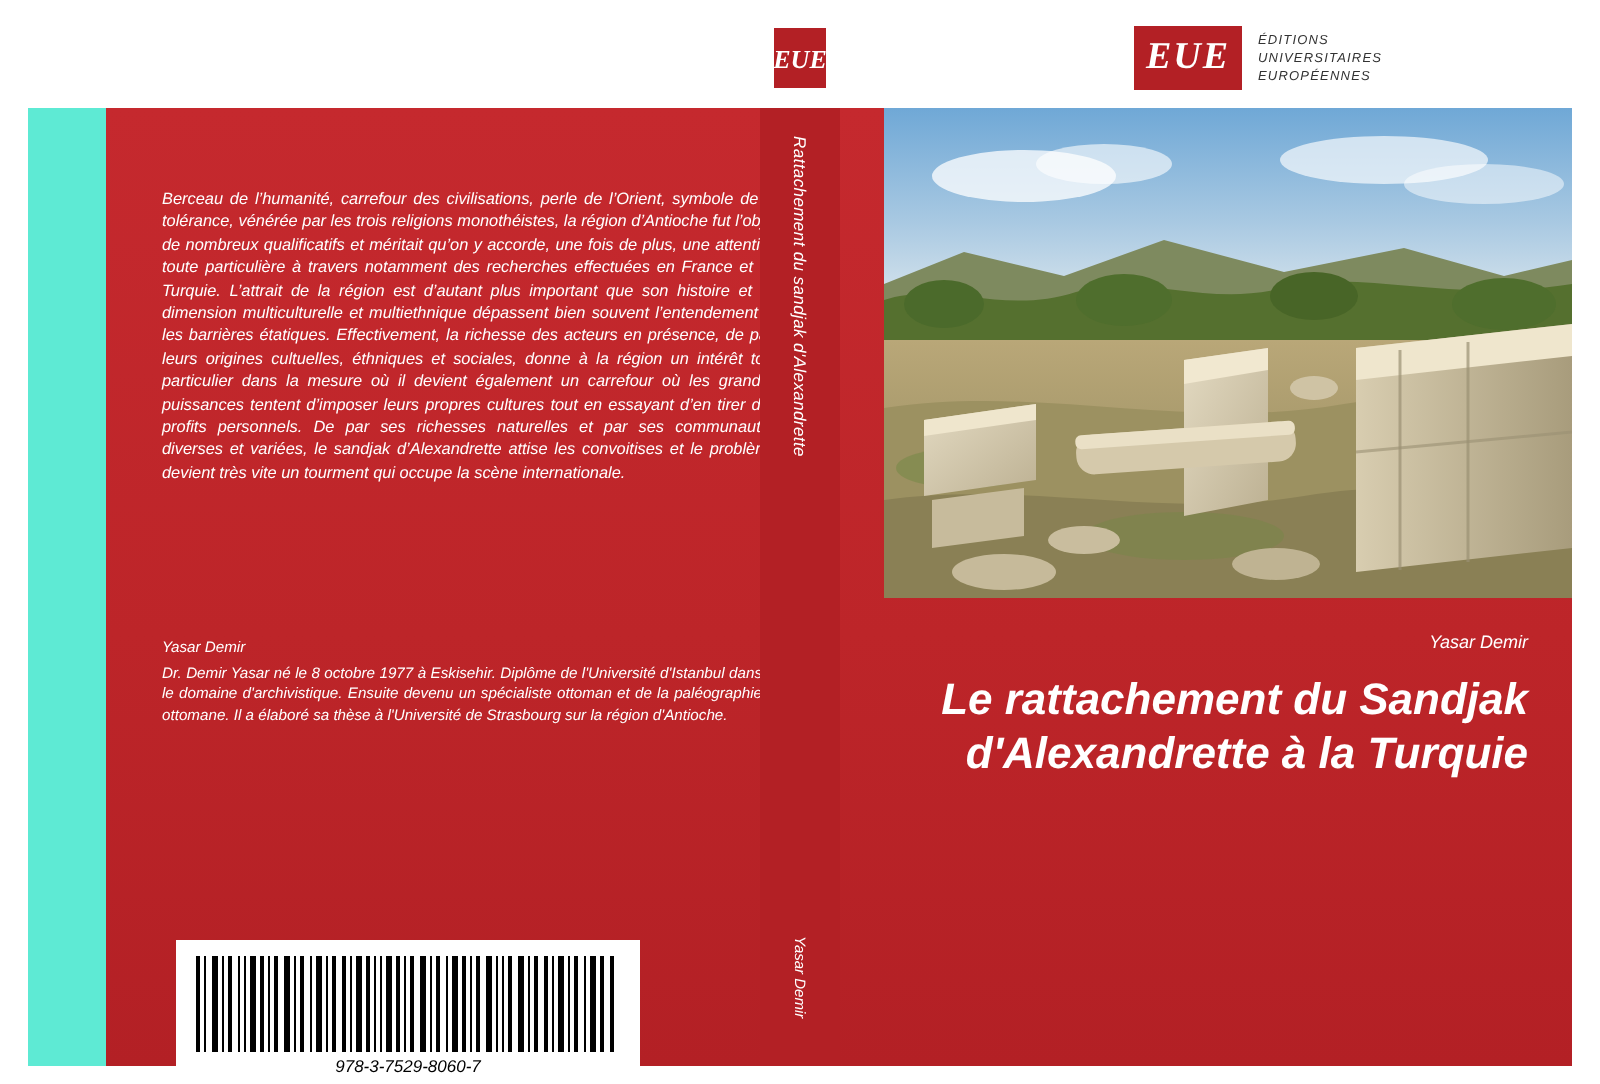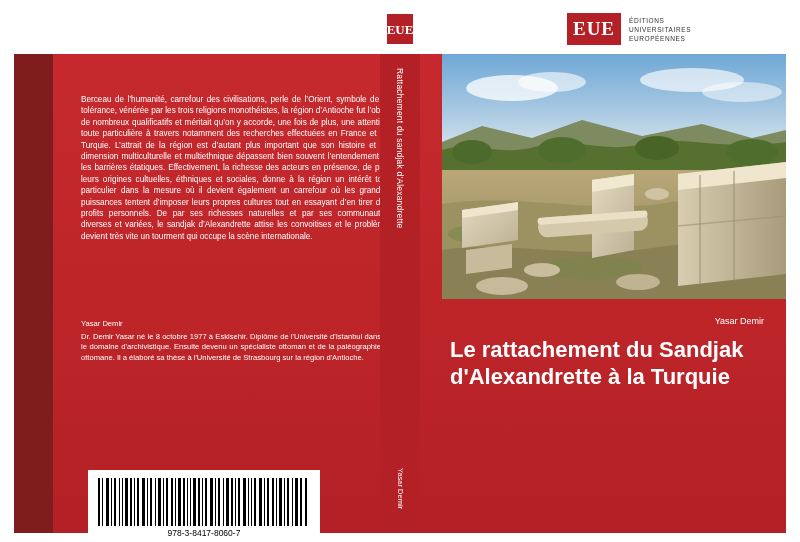--- a/index.html
+++ b/index.html
@@ -19,21 +19,22 @@
     height: 542px;
     background: #ffffff;
   }
   
   .cover {
     position: absolute;
     left: 14px;
     top: 8px;
     width: 772px;
     height: 525px;
-    background: #7f1d1d;
+    background: #5eead4;
+    font-style: italic;
   }
   
   .top-band {
     position: absolute;
     left: 0;
     top: 0;
     width: 772px;
     height: 46px;
     background: #ffffff;
   }
@@ -215,21 +216,21 @@
     font-size: 9px;
     width: 366px;
   }
   .front-title {
     position: absolute;
     left: 0;
     top: 282px;
     width: 366px;
     padding: 0 22px 0 30px;
     box-sizing: border-box;
-    text-align: left;
+    text-align: right;
     color: #ffffff;
     font-size: 22px;
     font-weight: bold;
     line-height: 27px;
   }
   .front-subtitle {
     position: absolute;
     left: 0;
     top: 370px;
     width: 366px;
@@ -315,21 +316,21 @@
             <i style="left:174px;width:2px"></i>
           <i style="left:178px;width:1px"></i>
             <i style="left:181px;width:3px"></i>
           <i style="left:186px;width:1px"></i>
             <i style="left:189px;width:2px"></i>
           <i style="left:194px;width:1px"></i>
             <i style="left:197px;width:3px"></i>
           <i style="left:202px;width:2px"></i>
             <i style="left:207px;width:2px"></i>
         </div>
-        <div class="isbn">978-3-8417-8060-7</div>
+        <div class="isbn">978-3-7529-8060-7</div>
       </div>
     </div>
 
     <div class="spine">
       <div class="spine-title">Rattachement du sandjak d'Alexandrette</div>
       <div class="spine-author">Yasar Demir</div>
     </div>
 
     <div class="front-cover">
       <div class="photo">

